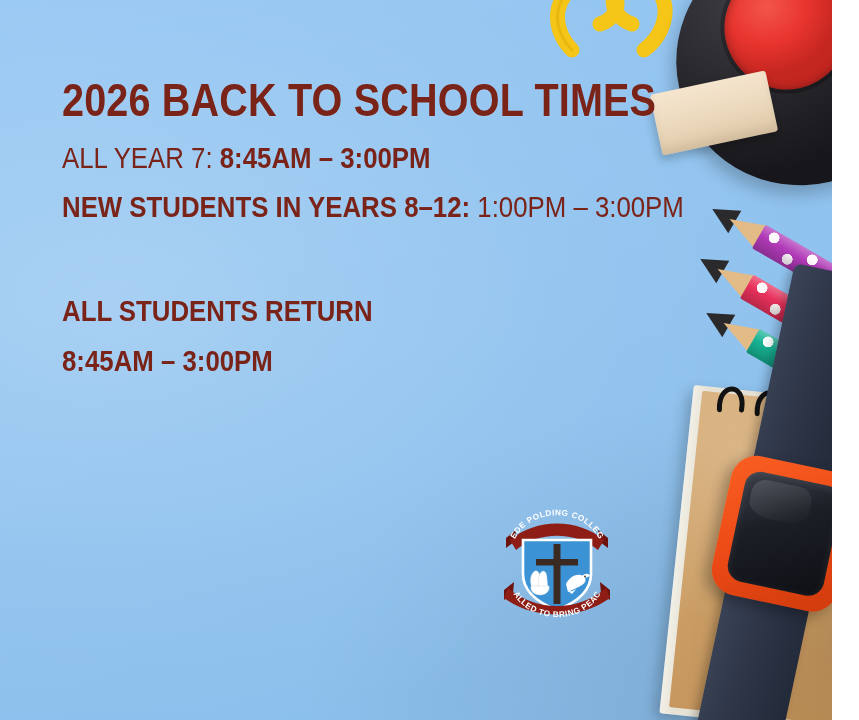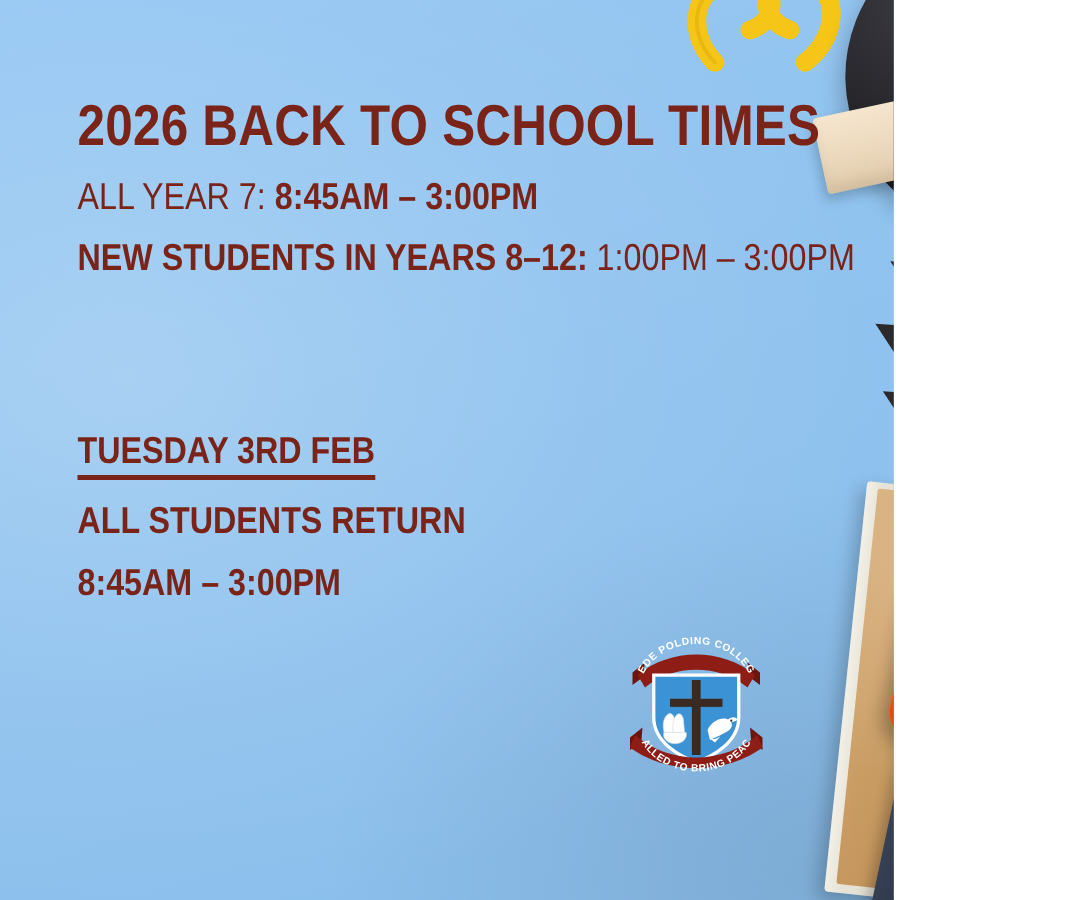--- a/index.html
+++ b/index.html
@@ -3,21 +3,21 @@
 <meta charset="utf-8">
 <title>Back To School Times</title>
 <style>
   html, body {
     margin: 0;
     padding: 0;
     background: #ffffff;
   }
   #poster {
     position: relative;
-    width: 715px;
+    width: 832px;
     height: 720px;
     overflow: hidden;
     background: #92c5f0;
     font-family: "Liberation Sans", sans-serif;
     -webkit-font-smoothing: antialiased;
   }
 
   
   #bg-wash {
     position: absolute;
@@ -353,23 +353,20 @@
       <span class="light">ALL YEAR 7:</span>
       <span class="bold">8:45AM – 3:00PM</span>
     </div>
     <div class="row">
       <span class="bold">NEW STUDENTS IN YEARS 8–12:</span>
       <span class="light">1:00PM – 3:00PM</span>
     </div>
 
     <div class="gap-big"></div>
 
-    <div>
-      <div class="day">TUESDAY 3RD FEB</div>
-    </div>
     <div class="row">
       <span class="bold">ALL STUDENTS RETURN</span>
     </div>
     <div class="row">
       <span class="bold">8:45AM – 3:00PM</span>
     </div>
 
   </div>
 
   <div id="crest">

